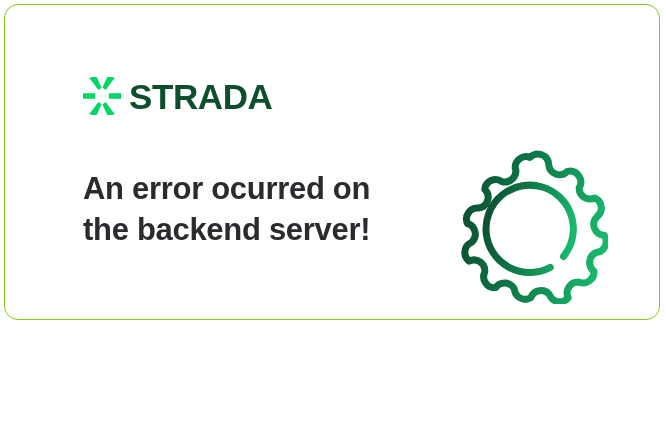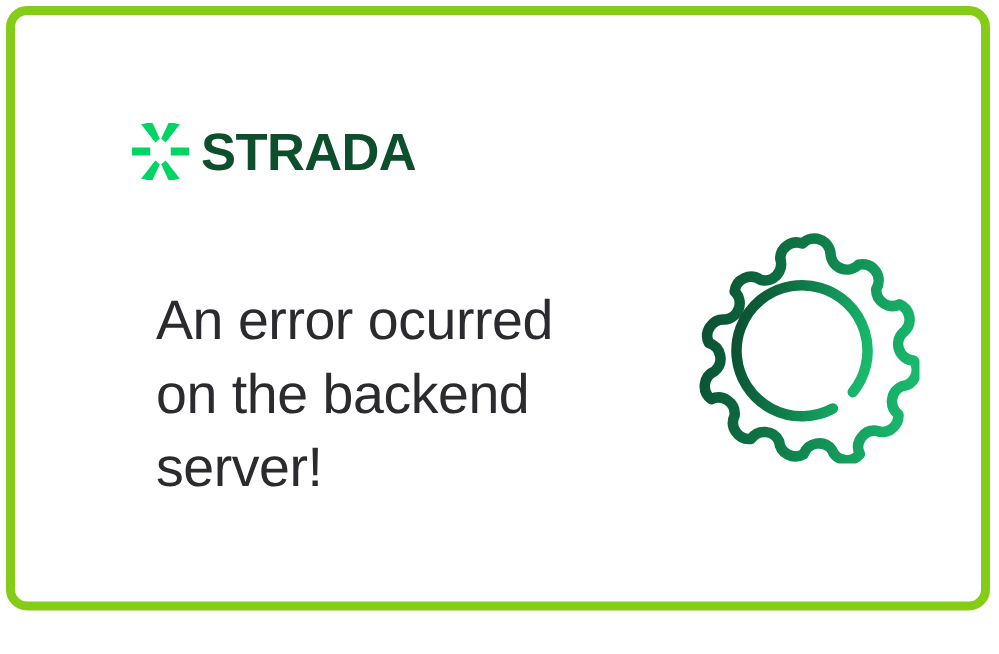--- a/index.html
+++ b/index.html
@@ -15,24 +15,24 @@
     -webkit-font-smoothing: antialiased;
     overflow: hidden;
   }
 
   
   .card {
     position: absolute;
     left: 4px;
     top: 4px;
     width: 656px;
-    height: 403px;
+    height: 316px;
     box-sizing: border-box;
     background: #ffffff;
-    border: 6px solid #84cc16;
+    border: 1px solid #84cc16;
     border-radius: 14px;
     overflow: hidden;
   }
 
   
   .brand {
     position: absolute;
     left: 78px;
     top: 72px;
     display: flex;
@@ -54,24 +54,24 @@
     color: #0d4f2c;
     white-space: nowrap;
   }
 
   
   .headline {
     position: absolute;
     left: 78px;
     top: 164px;
     width: 300px;
-    margin: 16px;
+    margin: 0;
     font-family: "Liberation Sans", sans-serif;
-    font-size: 37px;
-    font-weight: normal;
+    font-size: 31px;
+    font-weight: bold;
     line-height: 1.32;
     letter-spacing: -0.3px;
     color: #2b2b2f;
   }
 
   
   .gear {
     position: absolute;
     left: 447px;
     top: 143px;

